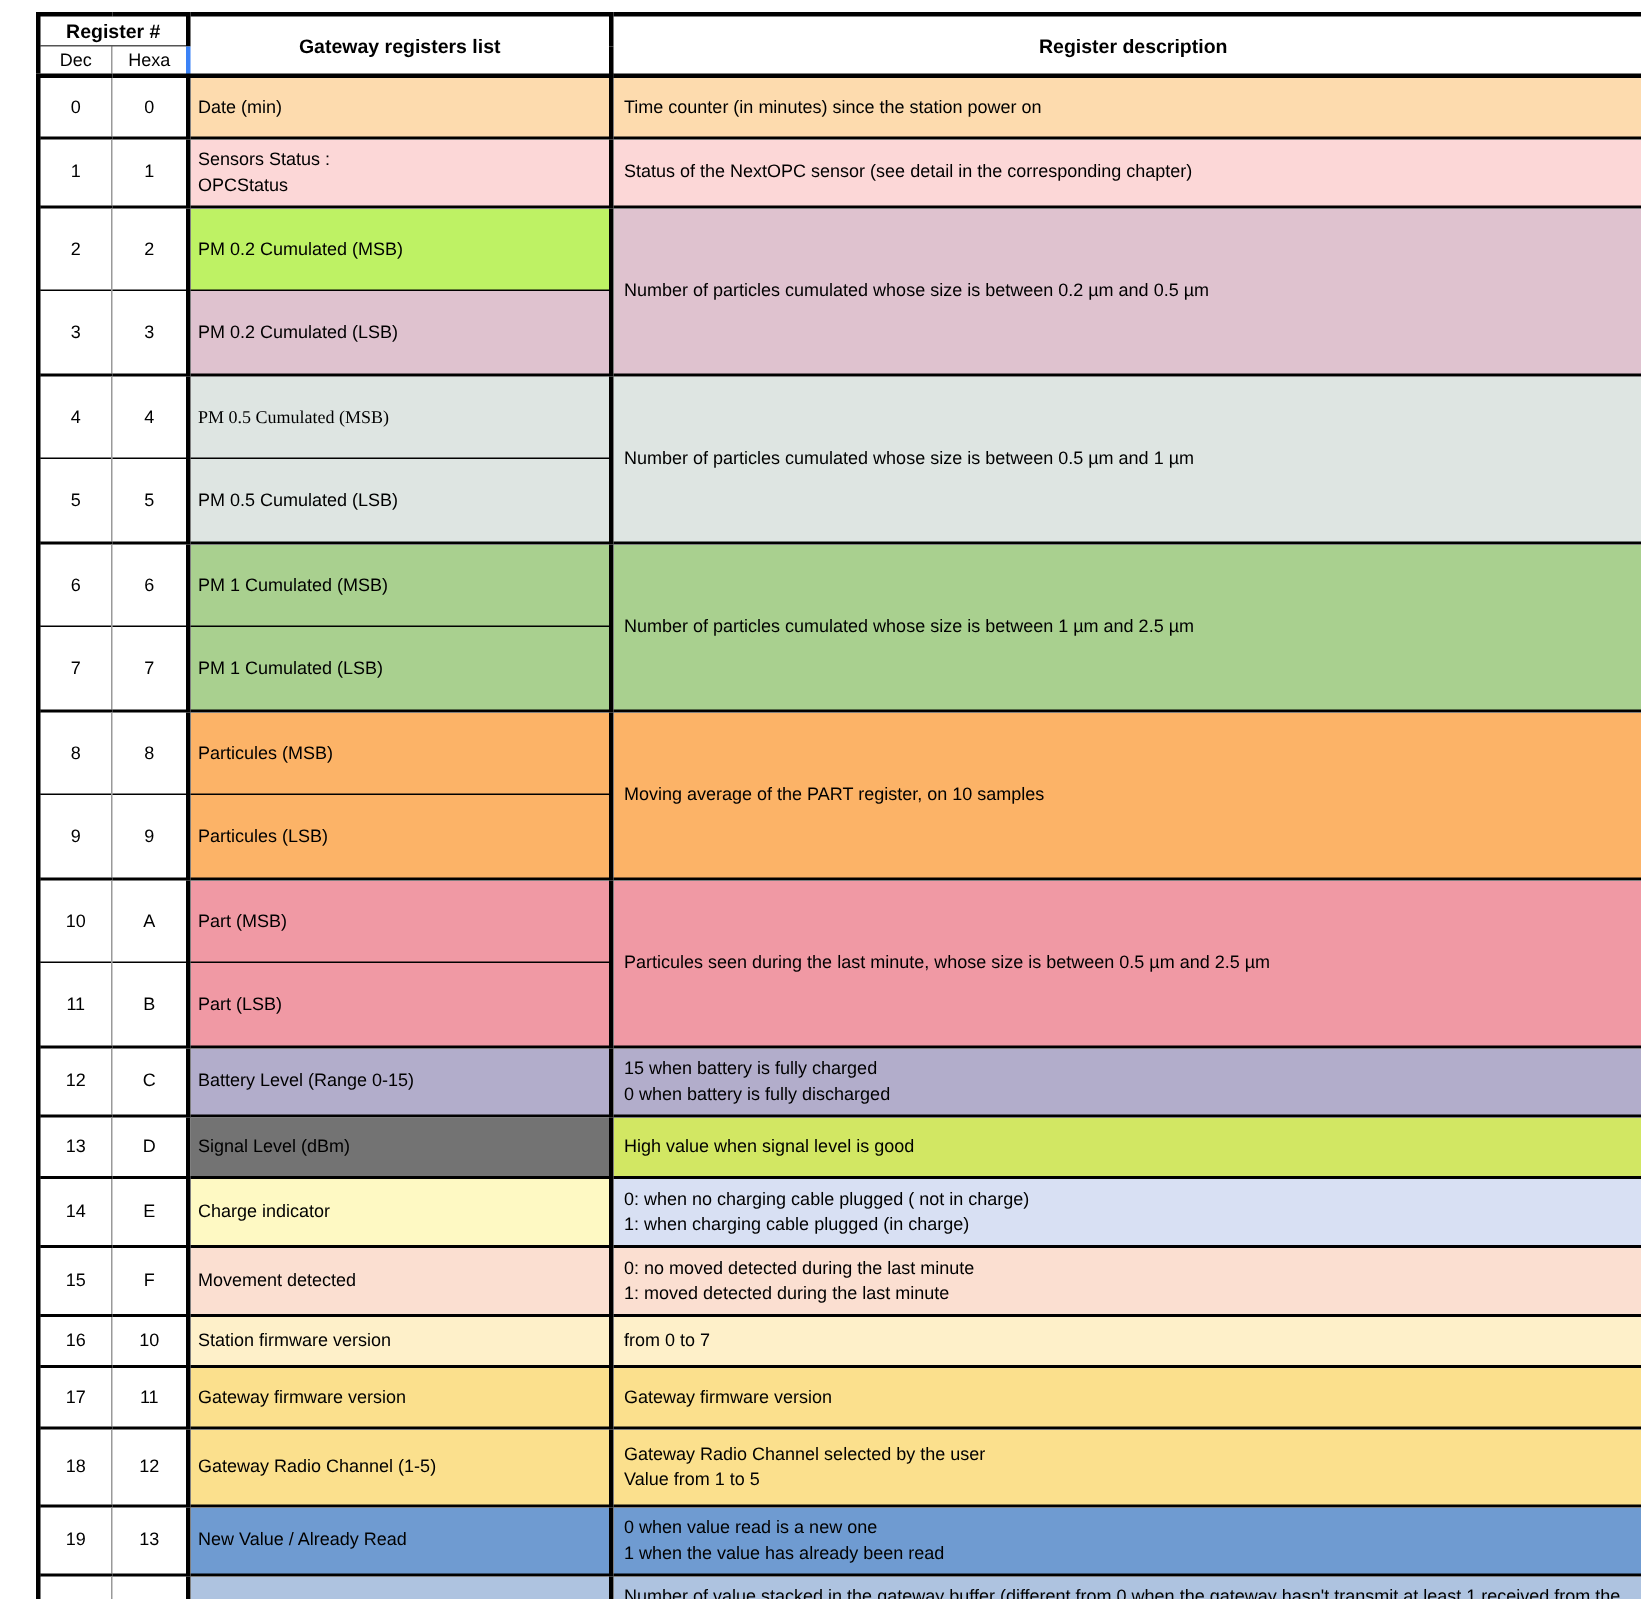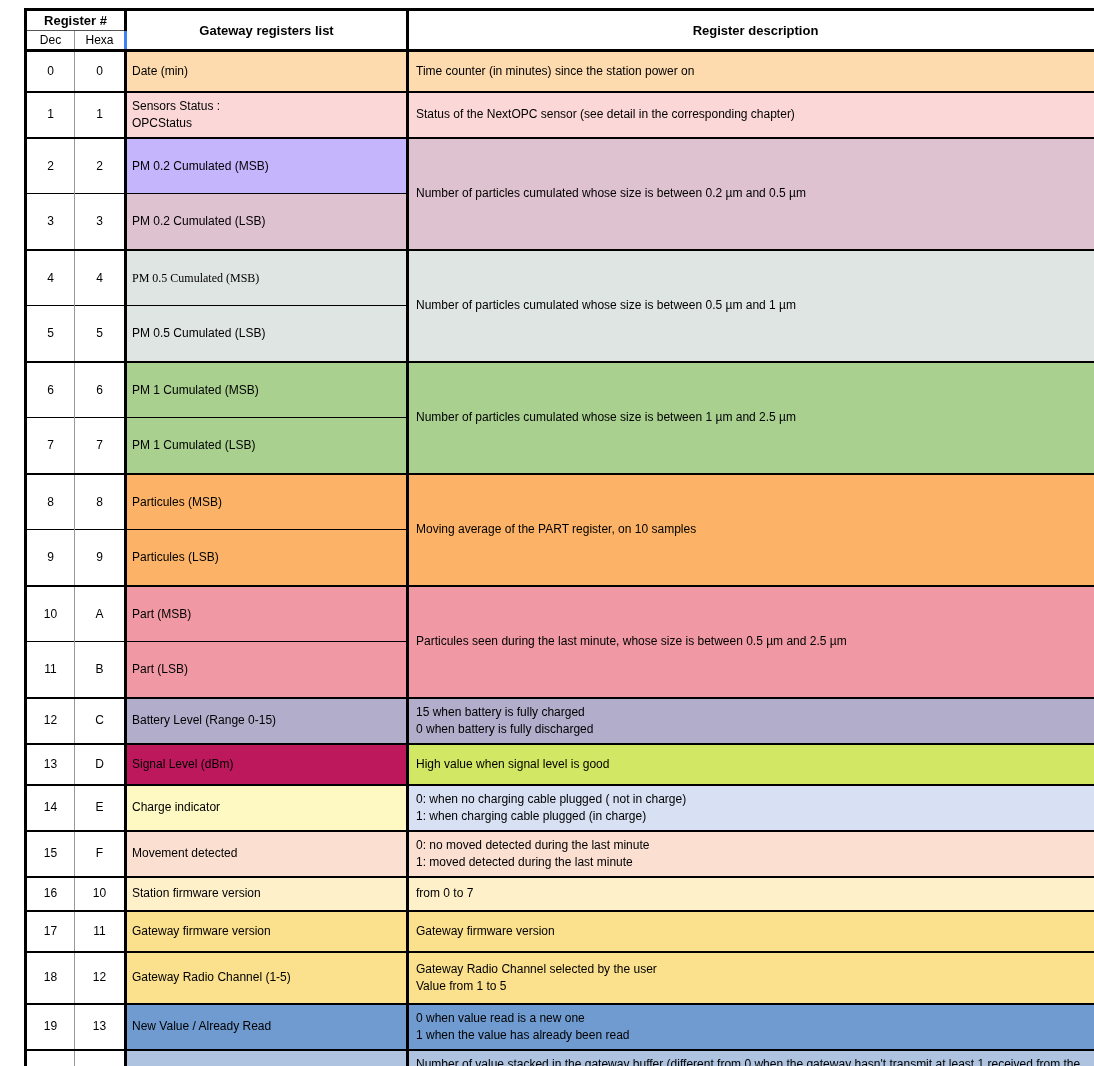--- a/index.html
+++ b/index.html
@@ -106,21 +106,21 @@
         <tr class="group-start" style="height: 46px;">
           <td class="dec">1</td>
           <td class="hexa">1</td>
           <td class="name" style="background: rgb(252, 215, 215);">Sensors Status :
 OPCStatus</td>
           <td class="desc" style="background: rgb(252, 215, 215);">Status of the NextOPC sensor (see detail in the corresponding chapter)</td>
         </tr>
         <tr class="group-start" style="height: 56px;">
           <td class="dec">2</td>
           <td class="hexa">2</td>
-          <td class="name" style="background: #c4b5fd; margin-left: 39px;">PM 0.2 Cumulated (MSB)</td>
+          <td class="name" style="background: #bef264; margin-left: 39px;">PM 0.2 Cumulated (MSB)</td>
           <td class="desc" rowspan="2" style="background: rgb(223, 194, 207);">Number of particles cumulated whose size is between 0.2 µm and 0.5 µm</td>
         </tr>
         <tr class="group-cont" style="height: 56px;">
           <td class="dec">3</td>
           <td class="hexa">3</td>
           <td class="name" style="background: rgb(223, 194, 207);">PM 0.2 Cumulated (LSB)</td>
         </tr>
         <tr class="group-start" style="height: 56px;">
           <td class="dec">4</td>
           <td class="hexa">4</td>
@@ -168,21 +168,21 @@
         <tr class="group-start" style="height: 46px;">
           <td class="dec">12</td>
           <td class="hexa">C</td>
           <td class="name" style="background: rgb(178, 173, 203);">Battery Level (Range 0-15)</td>
           <td class="desc" style="background: rgb(178, 173, 203);">15 when battery is fully charged
 0 when battery is fully discharged</td>
         </tr>
         <tr class="group-start" style="height: 41px;">
           <td class="dec">13</td>
           <td class="hexa">D</td>
-          <td class="name" style="background: #be185d;">Signal Level (dBm)</td>
+          <td class="name" style="background: #737373;">Signal Level (dBm)</td>
           <td class="desc" style="background: rgb(210, 231, 99);">High value when signal level is good</td>
         </tr>
         <tr class="group-start" style="height: 46px;">
           <td class="dec">14</td>
           <td class="hexa">E</td>
           <td class="name" style="background: #fef9c3;">Charge indicator</td>
           <td class="desc" style="background: rgb(216, 224, 243);">0: when no charging cable plugged ( not in charge)
 1:  when charging cable plugged (in charge)</td>
         </tr>
         <tr class="group-start" style="height: 46px;">

